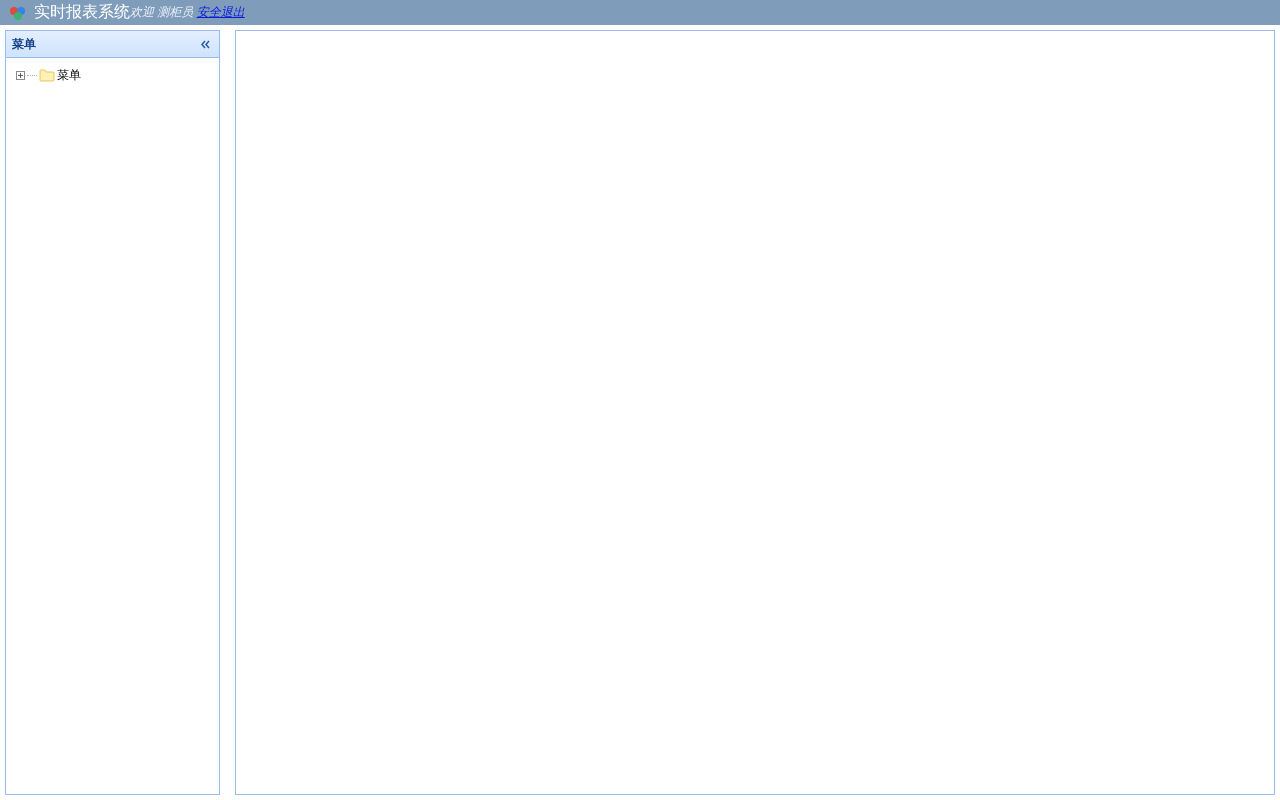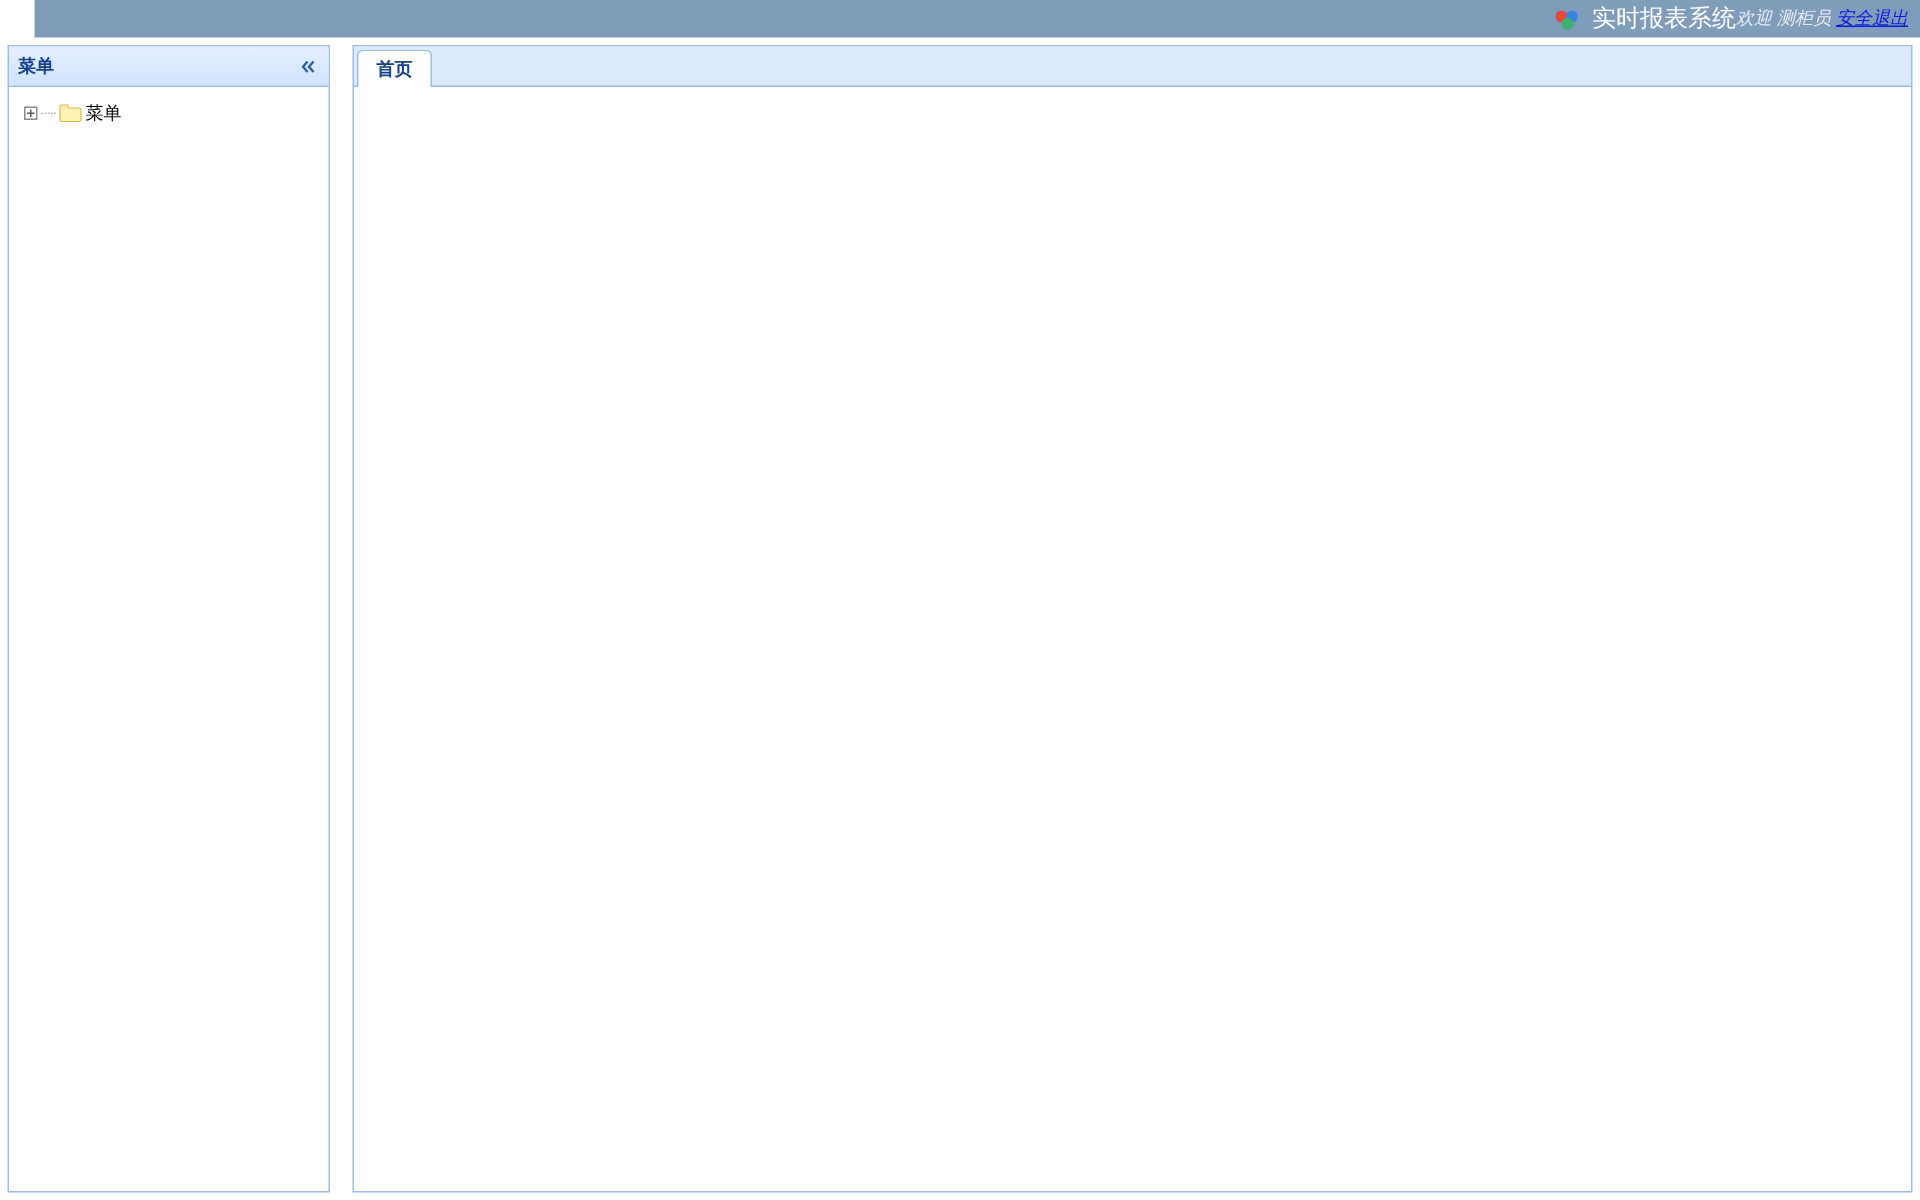--- a/index.html
+++ b/index.html
@@ -11,24 +11,23 @@
   overflow: hidden;
   background: #ffffff;
 }
 
 
 .header {
   height: 25px;
   background: #7f9cbb;
   display: flex;
   align-items: center;
-  justify-content: flex-end;
+  justify-content: flex-start;
   padding: 0 8px;
   color: #ffffff;
-  margin-left: 23px;
 }
 .header-left {
   display: flex;
   align-items: center;
 }
 .header-logo {
   width: 20px;
   height: 18px;
   margin-right: 6px;
   position: relative;
@@ -225,21 +224,16 @@
           <svg width="16" height="14" viewBox="0 0 16 14">
             <path d="M1 3 L1 12 Q1 13 2 13 L14 13 Q15 13 15 12 L15 5 Q15 4 14 4 L7 4 L6 2 L2 2 Q1 2 1 3 Z" fill="#fff2b3" stroke="#d9b84a" stroke-width="0.8"></path>
           </svg>
         </span>
         <span class="tree-label">菜单</span>
       </div>
     </div>
   </div>
 
   <div class="main">
-    <div class="tabstrip">
-      <div class="tab">
-        <span>首页</span>
-      </div>
-    </div>
     <div class="tab-content"></div>
   </div>
 
 </div>
 
 </body></html>

